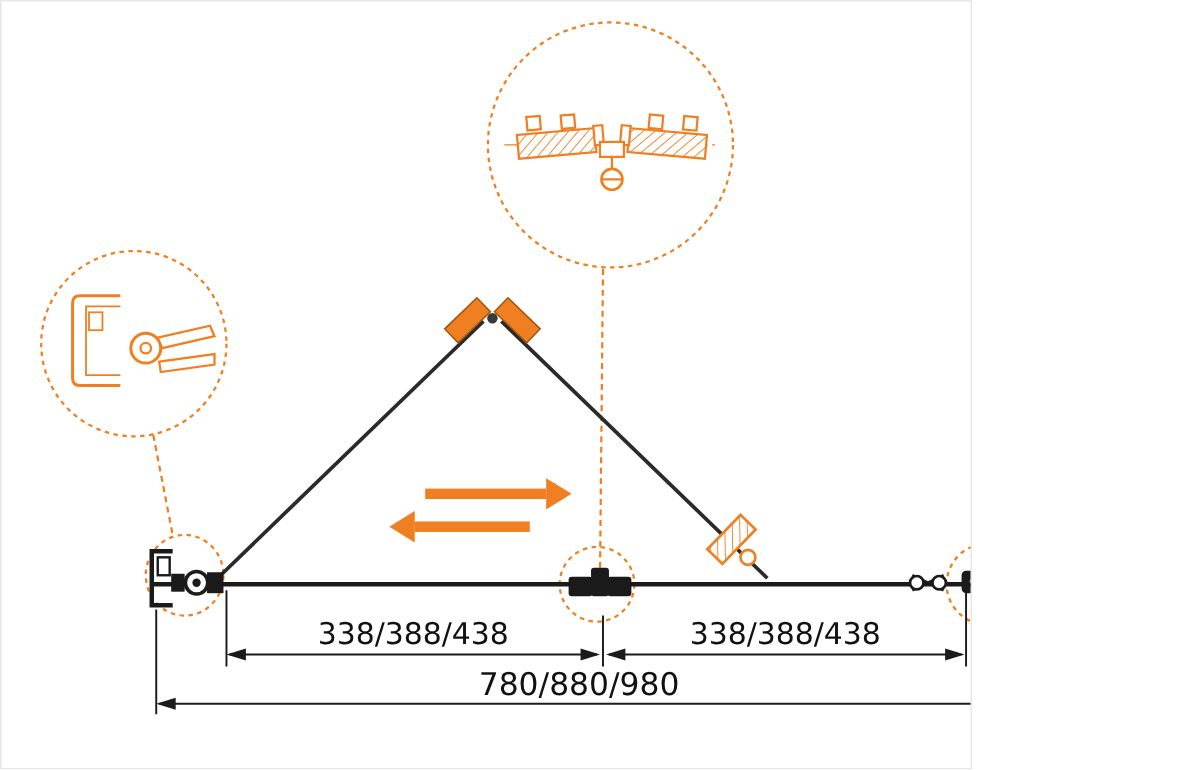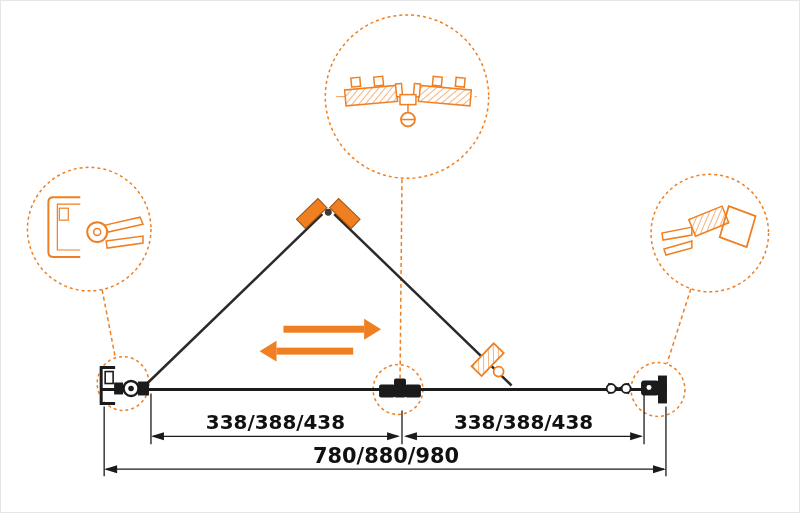--- a/index.html
+++ b/index.html
@@ -1,24 +1,23 @@
 <!DOCTYPE html>
 <html><head>
 <meta charset="utf-8">
 <style>
   html,body{margin:0;padding:0;background:#ffffff;}
   .stage{
     position:relative;
-    width:800px;height:513px;
+    width:648px;height:513px;
     background:#ffffff;
     box-sizing:border-box;
     border:1px solid #e6e6e6;
     overflow:hidden;
     font-family:"DejaVu Sans","Liberation Sans",sans-serif;
-    font-weight:bold;
   }
   svg{display:block;}
   .dim-text{
     font-family:"DejaVu Sans","Liberation Sans",sans-serif;
     font-size:20px;
     fill:#111111;
   }
   .dim-text-large{font-size:21px;}
 </style>
 </head>

